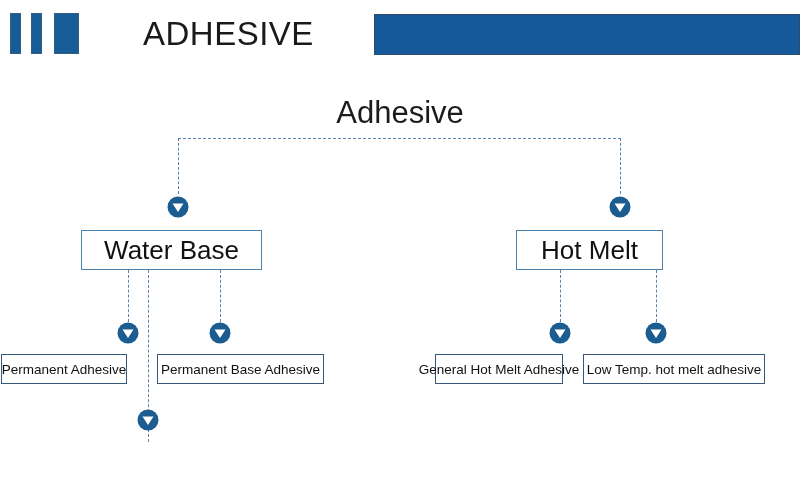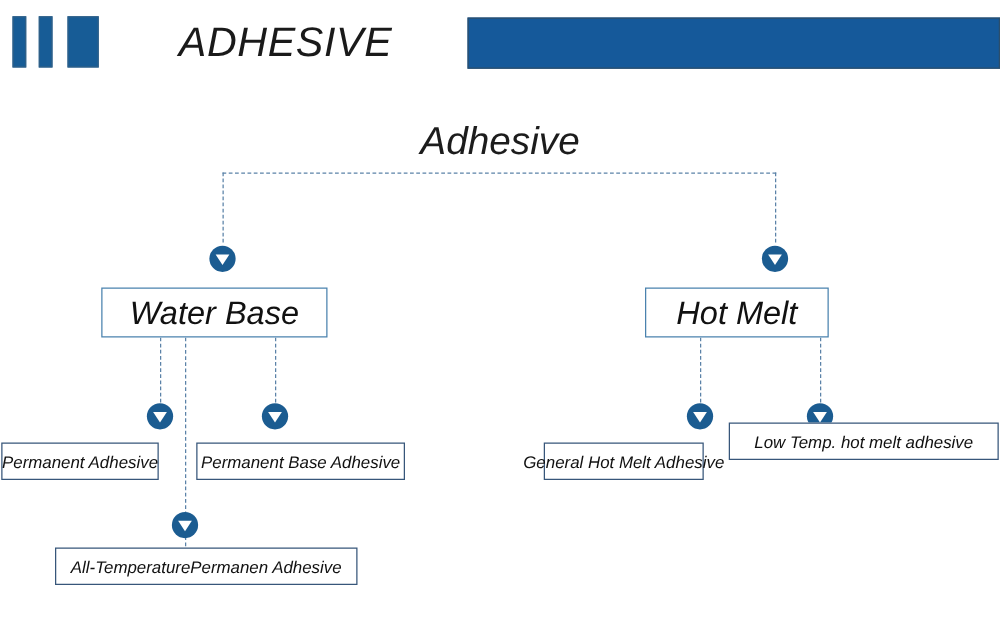--- a/index.html
+++ b/index.html
@@ -10,21 +10,20 @@
   }
   body {
     font-family: "Liberation Sans", sans-serif;
   }
   #page {
     position: relative;
     width: 800px;
     height: 496px;
     background: #ffffff;
     overflow: hidden;
-    font-style: italic;
   }
 
   
   #header {
     position: absolute;
     left: 0; top: 0;
     width: 800px; height: 66px;
     background: #ffffff;
   }
   .logo-bar {
@@ -104,21 +103,21 @@
     border-color: #37567a;
     white-space: nowrap;
   }
 
   #node-water-base   { left: 81px;  top: 164px; width: 181px; }
   #node-hot-melt     { left: 516px; top: 164px; width: 147px; }
 
   #node-permanent-adhesive       { left: 1px;   top: 288px; width: 126px; }
   #node-permanent-clear-adhesive { left: 157px; top: 288px; width: 167px; }
   #node-general-hot-melt         { left: 399px; top: 288px; width: 128px; margin-left: 36px; }
-  #node-low-temp-hot-melt        { left: 583px; top: 272px; width: 216px; justify-content: center; }
+  #node-low-temp-hot-melt        { left: 583px; top: 288px; width: 182px; justify-content: center; }
   #node-all-temperature          { left: 44px;  top: 372px; width: 242px; }
 
   
   .conn-v {
     position: absolute;
     width: 0;
     border-left: 1.5px dashed #5b82a8;
   }
   .conn-h {
     position: absolute;
@@ -240,23 +239,20 @@
     </div>
 
     <div class="node leaf" id="node-permanent-adhesive">
       <span>Permanent Adhesive</span>
     </div>
 
     <div class="node leaf" id="node-permanent-clear-adhesive">
       <span>Permanent Base Adhesive</span>
     </div>
 
-    <div class="node leaf" id="node-all-temperature">
-      <span>All-TemperaturePermanen Adhesive</span>
-    </div>
 
     <div class="node leaf" id="node-general-hot-melt">
       <span>General Hot Melt Adhesive</span>
     </div>
 
     <div class="node leaf" id="node-low-temp-hot-melt">
       <span>Low Temp. hot melt adhesive</span>
     </div>
 
   </div>

